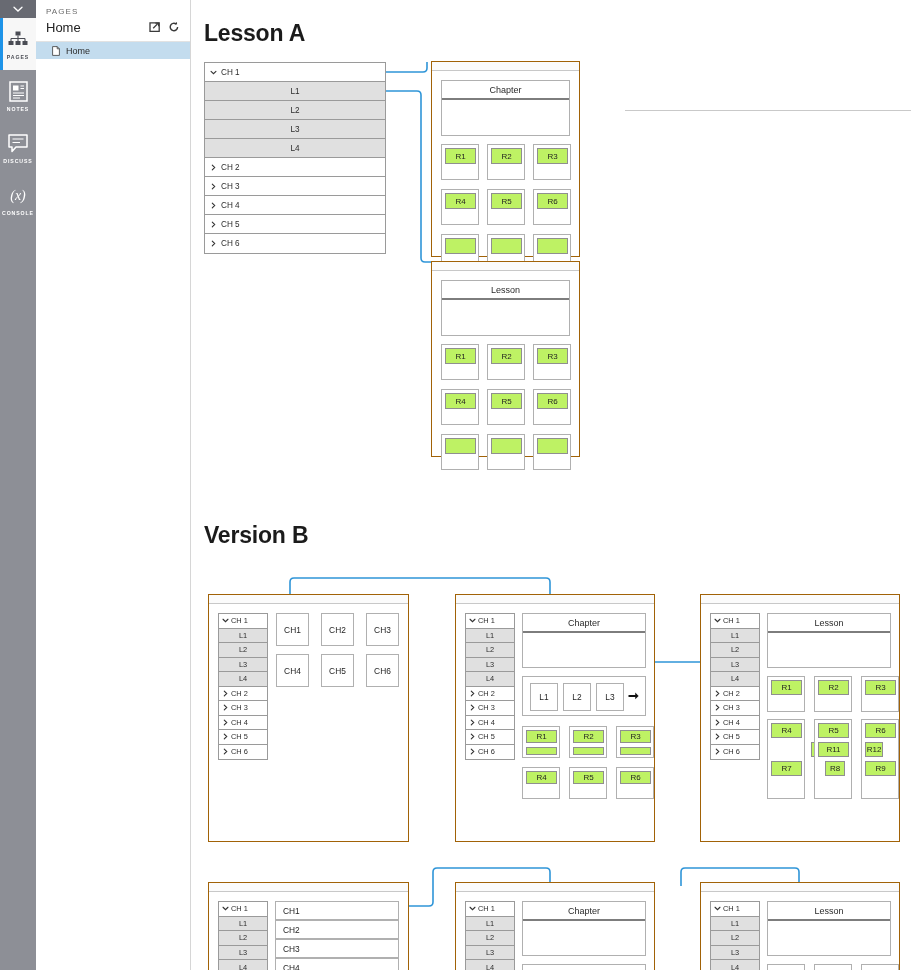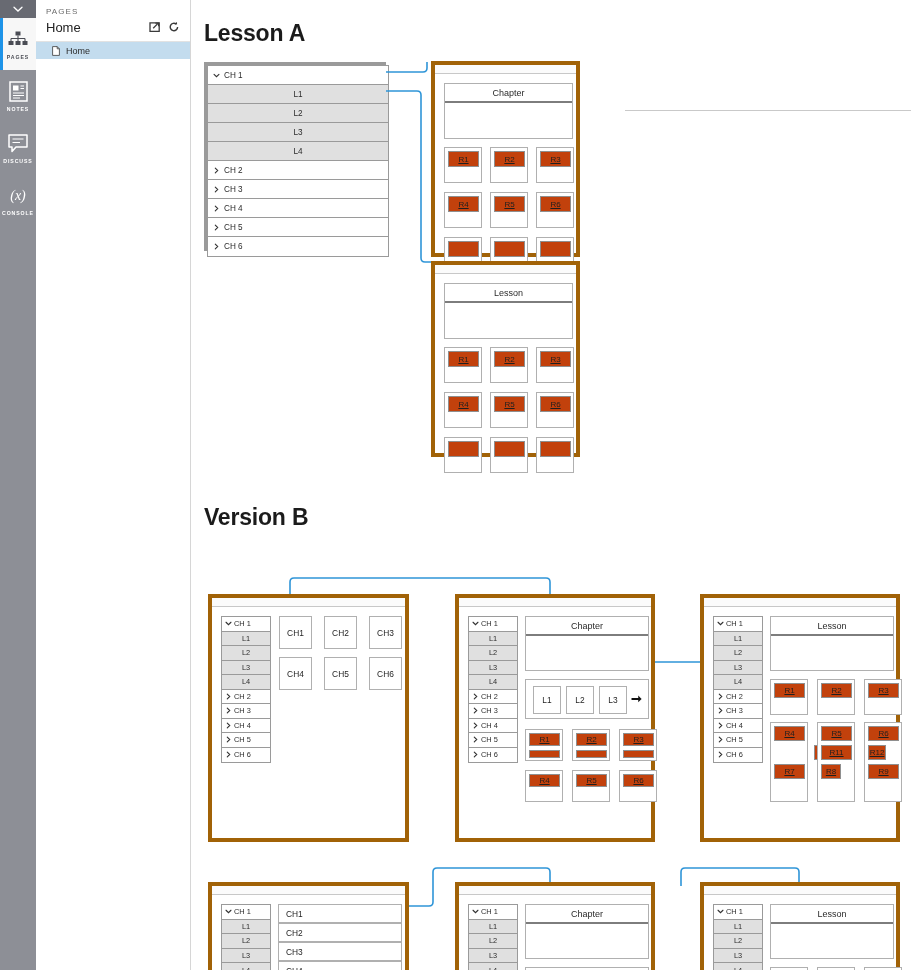--- a/index.html
+++ b/index.html
@@ -113,21 +113,21 @@
 
   .hr-rule {
     position: absolute; height: 0;
     border-top: 1px solid #c9c9c9;
   }
 
   
   .win {
     position: absolute;
     background: #ffffff;
-    border: 4px solid #a16207;
+    border: 1px solid #a16207;
   }
   .win-bar {
     height: 9px; border-bottom: 1px solid #c8c8c8;
     background: #fbfbfb;
   }
   .win-body { position: relative; width: 100%; }
 
   
   .tree {
     position: absolute;
@@ -156,23 +156,23 @@
     height: 19px; line-height: 19px; text-align: center;
     font-size: 9px; color: #2b2b2b;
     border-bottom: 2px solid #7d7d7d;
   }
   .box {
     position: absolute;
     border: 1px solid #b0b0b0; background: #fff;
   }
   .chip {
     position: absolute;
-    background: #c2410c; border: 1px solid #8f8f8f;
+    background: #bef264; border: 1px solid #8f8f8f;
     font-size: 8px; color: #1f1f1f;
-    display: flex; align-items: center; justify-content: center; text-decoration: underline;
+    display: flex; align-items: center; justify-content: center;
   }
   .chip-blank { font-size: 0; }
   .btn-sq {
     position: absolute;
     border: 1px solid #b0b0b0; background: #fff;
     font-size: 8.4px; color: #1f1f1f;
     display: flex; align-items: center; justify-content: center;
     cursor: pointer;
   }
   .list-row {
@@ -412,21 +412,21 @@
         </div>
         <div class="box" style="left:55px; top:163px; width:38px; height:36px;">
           <div class="chip chip-blank" style="left:3px; top:3px; width:31px; height:16px;"></div>
         </div>
         <div class="box" style="left:101px;top:163px; width:38px; height:36px;">
           <div class="chip chip-blank" style="left:3px; top:3px; width:31px; height:16px;"></div>
         </div>
       </div>
     </div>
 
-    <div class="version-title" style="left:13px; top:504px;">Version B</div>
+    <div class="version-title" style="left:13px; top:522px;">Version B</div>
 
     <svg class="conn-svg" style="left:0; top:560px; width:721px; height:170px;">
       <path d="M99 50 V22 Q99 18 103 18 H355 Q359 18 359 22 V40"></path>
       <path d="M346 126 V106 Q346 102 350 102 H604 Q608 102 608 98 V40"></path>
     </svg>
 
     <div class="win" style="left:17px; top:594px; width:201px; height:248px;">
       <div class="win-bar"></div>
       <div class="win-body" style="height:239px;">
         <div class="tree" style="left:9px; top:9px; width:50px;">
@@ -648,21 +648,21 @@
         </div>
 
         <div class="box" style="left:66px;  top:115px; width:38px; height:80px;">
           <div class="chip" style="left:3px; top:3px;  width:31px; height:15px;">R4</div>
           <div class="chip" style="left:3px; top:22px; width:31px; height:15px;margin-left:40px;">R10</div>
           <div class="chip" style="left:3px; top:41px; width:31px; height:15px;">R7</div>
         </div>
         <div class="box" style="left:113px; top:115px; width:38px; height:80px;">
           <div class="chip" style="left:3px; top:3px;  width:31px; height:15px;">R5</div>
           <div class="chip" style="left:3px; top:22px; width:31px; height:15px;">R11</div>
-          <div class="chip" style="left:3px; top:41px; width:20px; height:15px;">R8</div>
+          <div class="chip" style="left:10px; top:41px; width:20px; height:15px;">R8</div>
         </div>
         <div class="box" style="left:160px; top:115px; width:38px; height:80px;">
           <div class="chip" style="left:3px; top:3px;  width:31px; height:15px;">R6</div>
           <div class="chip" style="left:3px; top:22px; width:18px; height:15px;">R12</div>
           <div class="chip" style="left:3px; top:41px; width:31px; height:15px;">R9</div>
         </div>
       </div>
     </div>
 
     <svg class="conn-svg" style="left:0; top:858px; width:721px; height:112px;">

